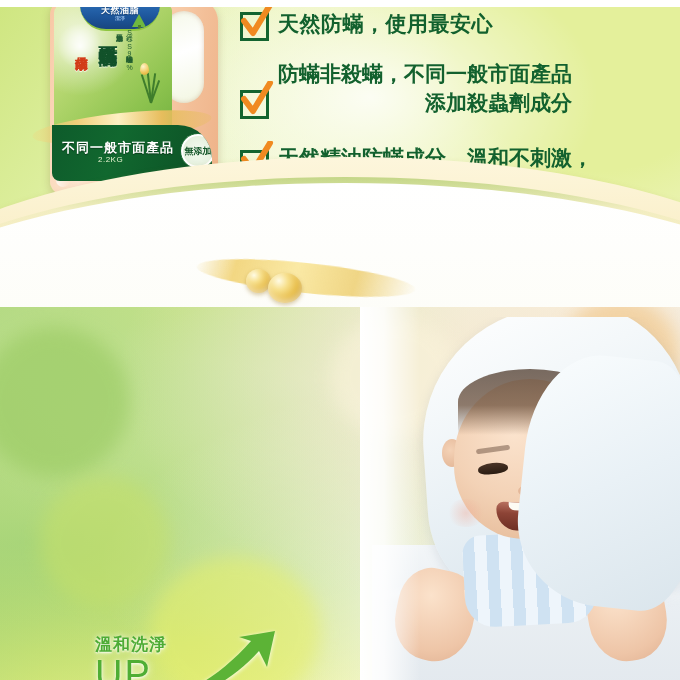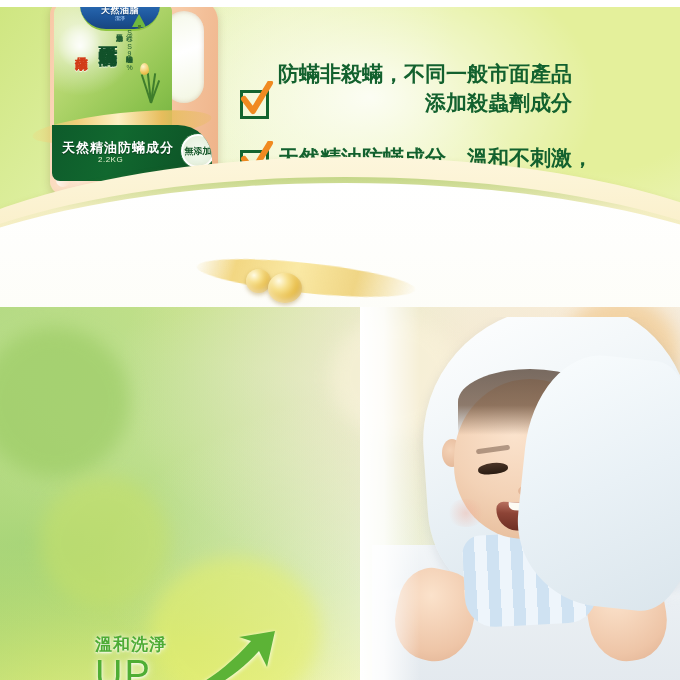--- a/index.html
+++ b/index.html
@@ -207,30 +207,39 @@
             <i></i>
             <i></i>
             <i></i>
           <div class="herb-drop"></div>
         </div>
       </div>
 
       <div class="gold-swoosh"></div>
 
       <div class="label-bot">
-        <div class="label-bot-txt">天然精油防蟎成分</div>
+        <div class="label-bot-txt">不同一般市面產品</div>
         <div class="label-bot-kg">2.2KG</div>
         <div class="seal">
           <span>無添加</span>
         </div>
       </div>
     </div>
 
     <div class="checklist">
 
+      <div class="check-row row1">
+        <div class="cb">
+          <div class="box"></div>
+          <svg width="36" height="40" viewBox="0 0 36 40">
+              <path d="M6 18 L15 30 L32 2" stroke="#f08a21" stroke-width="6" fill="none" stroke-linecap="round" stroke-linejoin="round"></path>
+            </svg>
+        </div>
+        <div class="ck-text">天然防蟎，使用最安心</div>
+      </div>
 
       <div class="check-row row2">
         <div class="cb">
           <div class="box"></div>
           <svg width="36" height="40" viewBox="0 0 36 40">
               <path d="M6 18 L15 30 L32 2" stroke="#f08a21" stroke-width="6" fill="none" stroke-linecap="round" stroke-linejoin="round"></path>
             </svg>
         </div>
         <div class="r2-lines">
           <span>防蟎非殺蟎，不同一般市面產品</span>

